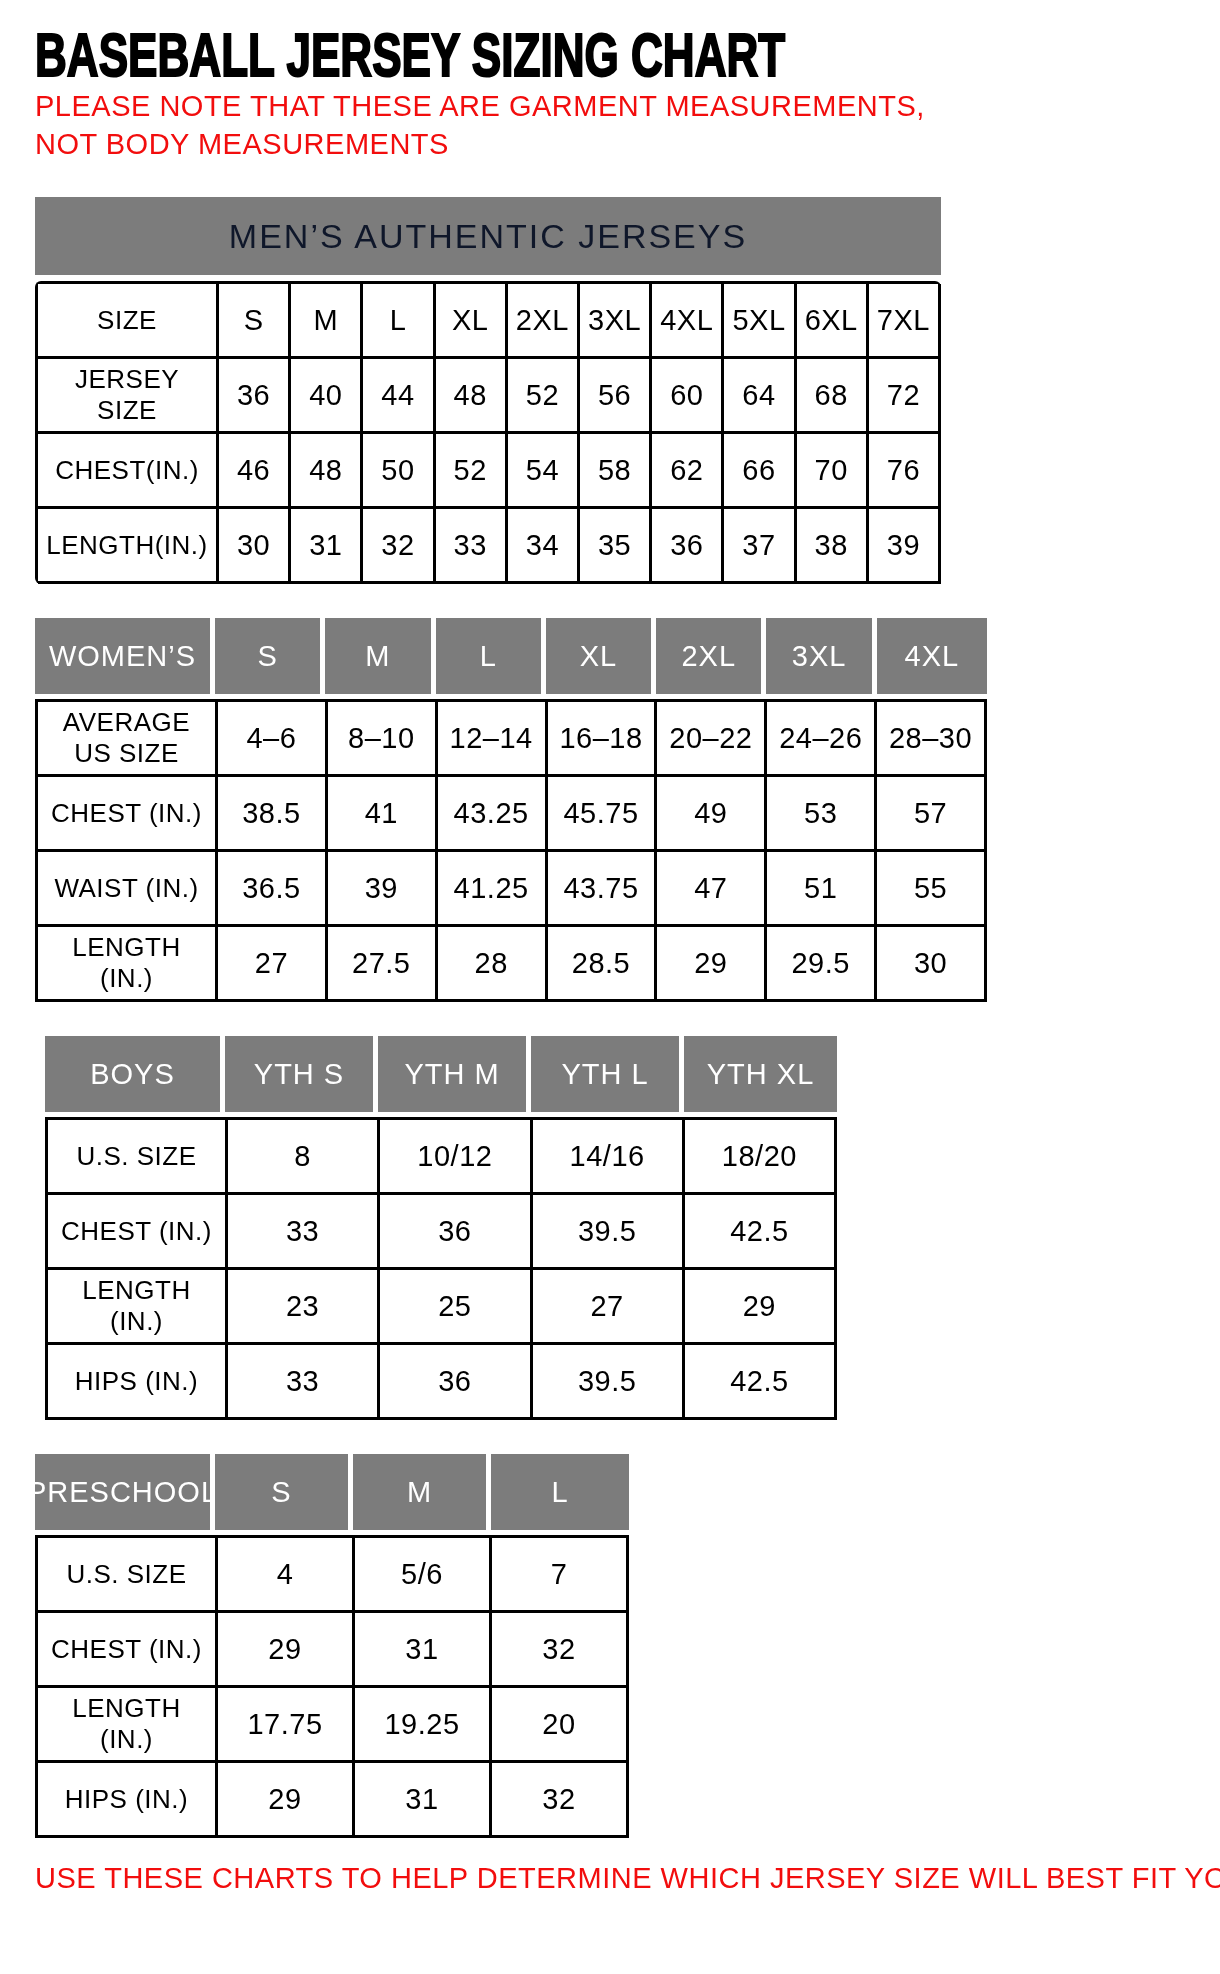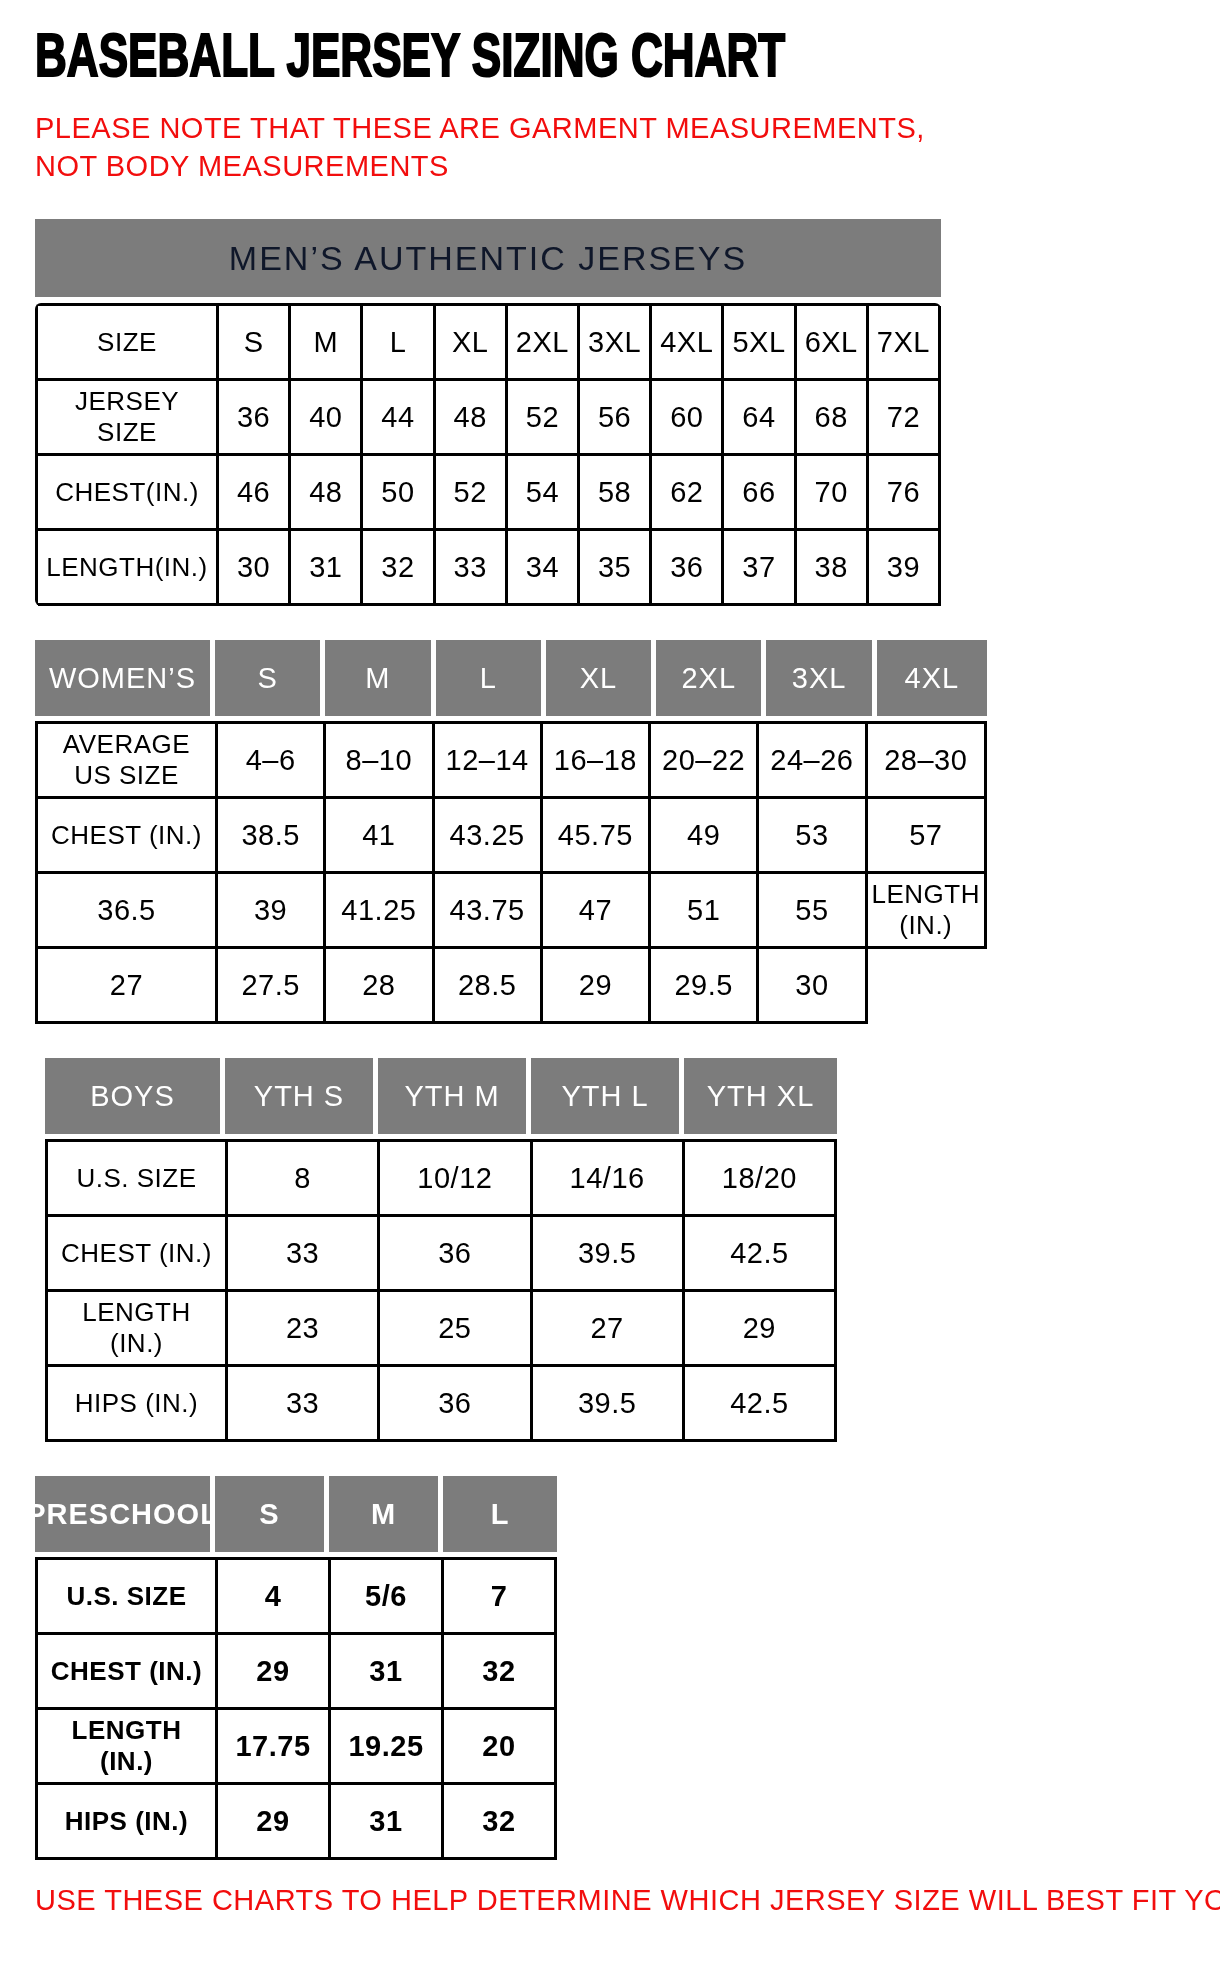--- a/index.html
+++ b/index.html
@@ -20,37 +20,37 @@
     font-size: 58px;
     line-height: 1.0;
     font-weight: bold;
     white-space: nowrap;
     letter-spacing: 0px;
     transform: scale(0.76, 1.06);
     transform-origin: left top;
     -webkit-text-stroke: 2px #000000;
   }
   .note {
-    margin-top: 28px;
+    margin-top: 6px;
     color: var(--red, #f20d0d);
     font-size: 29px;
     line-height: 1.3;
     max-width: 945px;
     letter-spacing: 0.5px;
   }
   .sizing-table { margin-top: 34px; }
   .grid { display: grid; }
 
   .t-mens      { width: 906px; }
   .t-mens .grid      { grid-template-columns: 181px repeat(10, 1fr); border-radius: 6px; }
   .t-womens    { width: 952px; }
   .t-womens .grid    { grid-template-columns: 180px repeat(7, 1fr); }
   .t-boys      { width: 792px; padding-left: 10px; }
   .t-boys .grid      { grid-template-columns: 180px repeat(4, 1fr); }
-  .t-preschool { width: 522px; font-weight: bold; }
+  .t-preschool { width: 594px; }
   .t-preschool .grid { grid-template-columns: 180px repeat(3, 1fr); }
 
   .banner {
     background: var(--gray, #7c7c7c);
     color: #0f172a;
     height: 78px;
     display: flex;
     align-items: center;
     justify-content: center;
     font-size: 34px;
@@ -184,20 +184,21 @@
         <div class="cell value">24–26</div>
         <div class="cell value">28–30</div>
         <div class="cell label">CHEST (IN.)</div>
         <div class="cell value">38.5</div>
         <div class="cell value">41</div>
         <div class="cell value">43.25</div>
         <div class="cell value">45.75</div>
         <div class="cell value">49</div>
         <div class="cell value">53</div>
         <div class="cell value">57</div>
+        <div class="cell label">WAIST (IN.)</div>
         <div class="cell value">36.5</div>
         <div class="cell value">39</div>
         <div class="cell value">41.25</div>
         <div class="cell value">43.75</div>
         <div class="cell value">47</div>
         <div class="cell value">51</div>
         <div class="cell value">55</div>
         <div class="cell label">LENGTH (IN.)</div>
         <div class="cell value">27</div>
         <div class="cell value">27.5</div>

